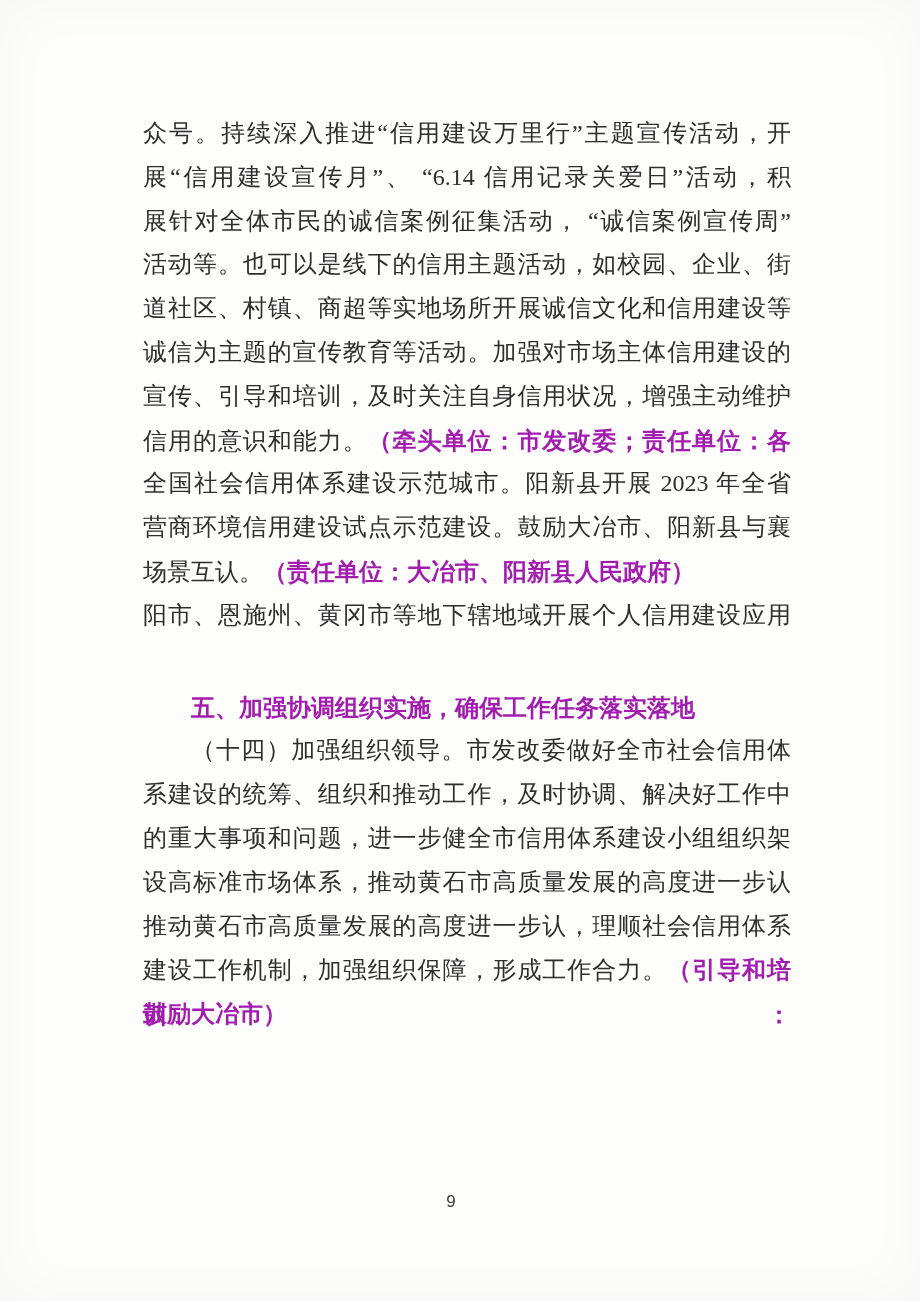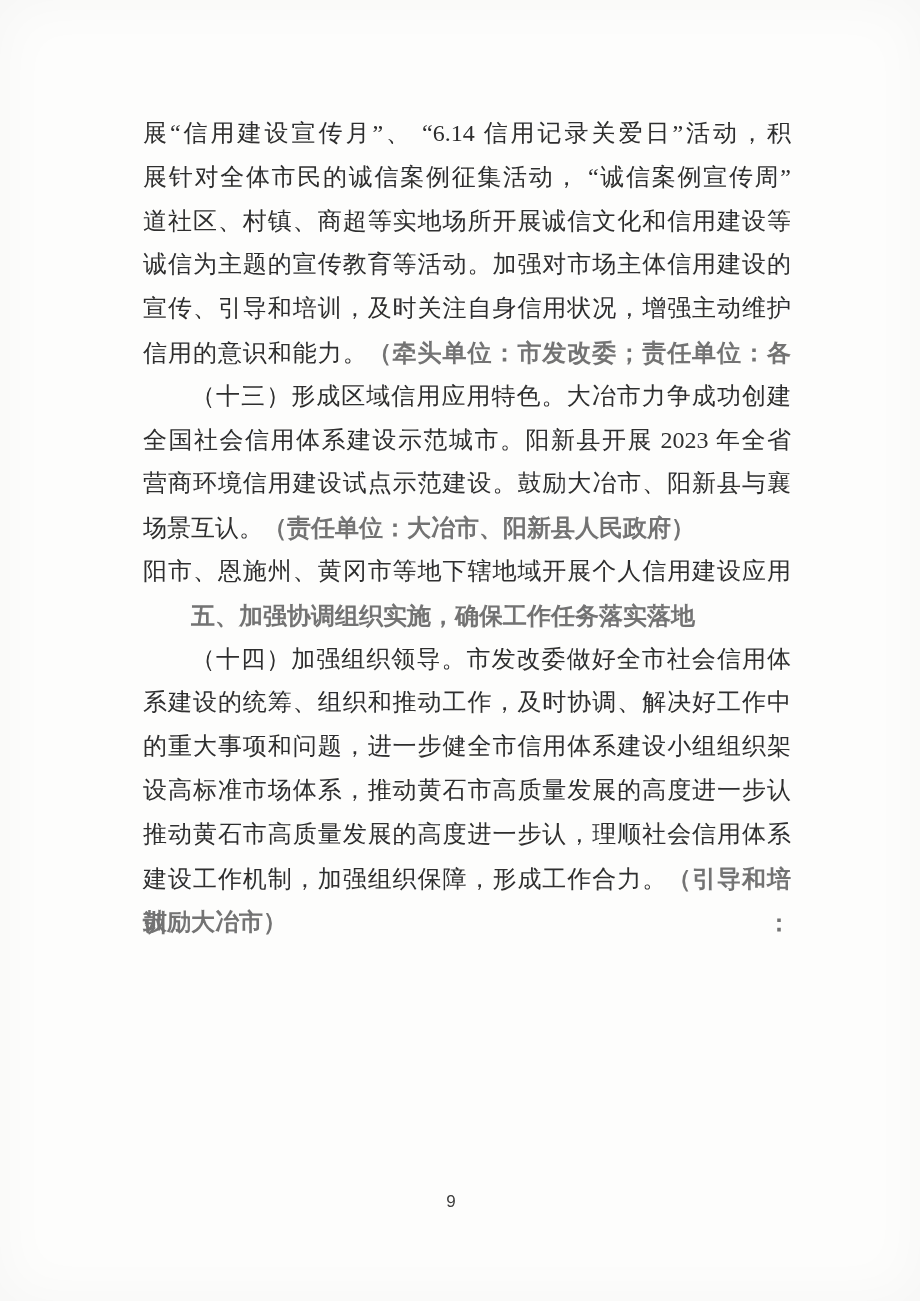--- a/index.html
+++ b/index.html
@@ -28,49 +28,50 @@
     text-align: justify;
     color: #2e2e2e;
   }
   .line.full {
     text-align-last: justify;
   }
   .line .seg { white-space: pre-wrap; }
   .line .b {
     font-family: "Liberation Sans", sans-serif;
     font-weight: 700;
-    color: #737373;
+    color: #a21caf;
   }
   .footer {
     position: absolute;
     top: 1192px;
     left: 0; width: 902px;
     text-align: center;
     font-size: 17px;
     font-family: "Liberation Sans", sans-serif;
     color: #3c3c3c;
   }
 </style>
 </head>
 <body>
 
 <div class="page">
   <div class="doc" id="doc">
+      <div class="line full"><span class="seg">众号。持续深入推进“信用建设万里行”主题宣传活动，开</span></div>
       <div class="line full"><span class="seg">展“信用建设宣传月”、 “6.14 信用记录关爱日”活动，积</span></div>
       <div class="line full"><span class="seg">展针对全体市民的诚信案例征集活动， “诚信案例宣传周”</span></div>
+      <div class="line full"><span class="seg">活动等。也可以是线下的信用主题活动，如校园、企业、街</span></div>
       <div class="line full"><span class="seg">道社区、村镇、商超等实地场所开展诚信文化和信用建设等</span></div>
       <div class="line full"><span class="seg">诚信为主题的宣传教育等活动。加强对市场主体信用建设的</span></div>
       <div class="line full"><span class="seg">宣传、引导和培训，及时关注自身信用状况，增强主动维护</span></div>
       <div class="line full"><span class="seg">信用的意识和能力。</span><span class="seg b">（牵头单位：市发改委；责任单位：各</span></div>
-      <div class="line full" style="text-indent: 2em;"><span class="seg">（十三）形成区域信用应用特色。大冶市力争成功创建</span></div>
       <div class="line full"><span class="seg">全国社会信用体系建设示范城市。阳新县开展 2023 年全省</span></div>
       <div class="line full"><span class="seg">营商环境信用建设试点示范建设。鼓励大冶市、阳新县与襄</span></div>
       <div class="line"><span class="seg">场景互认。</span><span class="seg b">（责任单位：大冶市、阳新县人民政府）</span></div>
       <div class="line full"><span class="seg">阳市、恩施州、黄冈市等地下辖地域开展个人信用建设应用</span></div>
-      <div class="line" style="text-indent: 2em;"><span class="seg b">五、加强协调组织实施，确保工作任务落实落地</span></div>
+      <div class="line" style="text-indent: 2em; margin-top: 48px;"><span class="seg b">五、加强协调组织实施，确保工作任务落实落地</span></div>
       <div class="line full" style="text-indent: 2em;"><span class="seg">（十四）加强组织领导。市发改委做好全市社会信用体</span></div>
       <div class="line full"><span class="seg">系建设的统筹、组织和推动工作，及时协调、解决好工作中</span></div>
       <div class="line full"><span class="seg">的重大事项和问题，进一步健全市信用体系建设小组组织架</span></div>
       <div class="line full"><span class="seg">设高标准市场体系，推动黄石市高质量发展的高度进一步认</span></div>
       <div class="line full"><span class="seg">推动黄石市高质量发展的高度进一步认，理顺社会信用体系</span></div>
       <div class="line full"><span class="seg">建设工作机制，加强组织保障，形成工作合力。</span><span class="seg b">（引导和培训：</span></div>
       <div class="line"><span class="seg b">鼓励大冶市）</span></div>
     </div>
   <div class="footer">9</div>
 </div>

